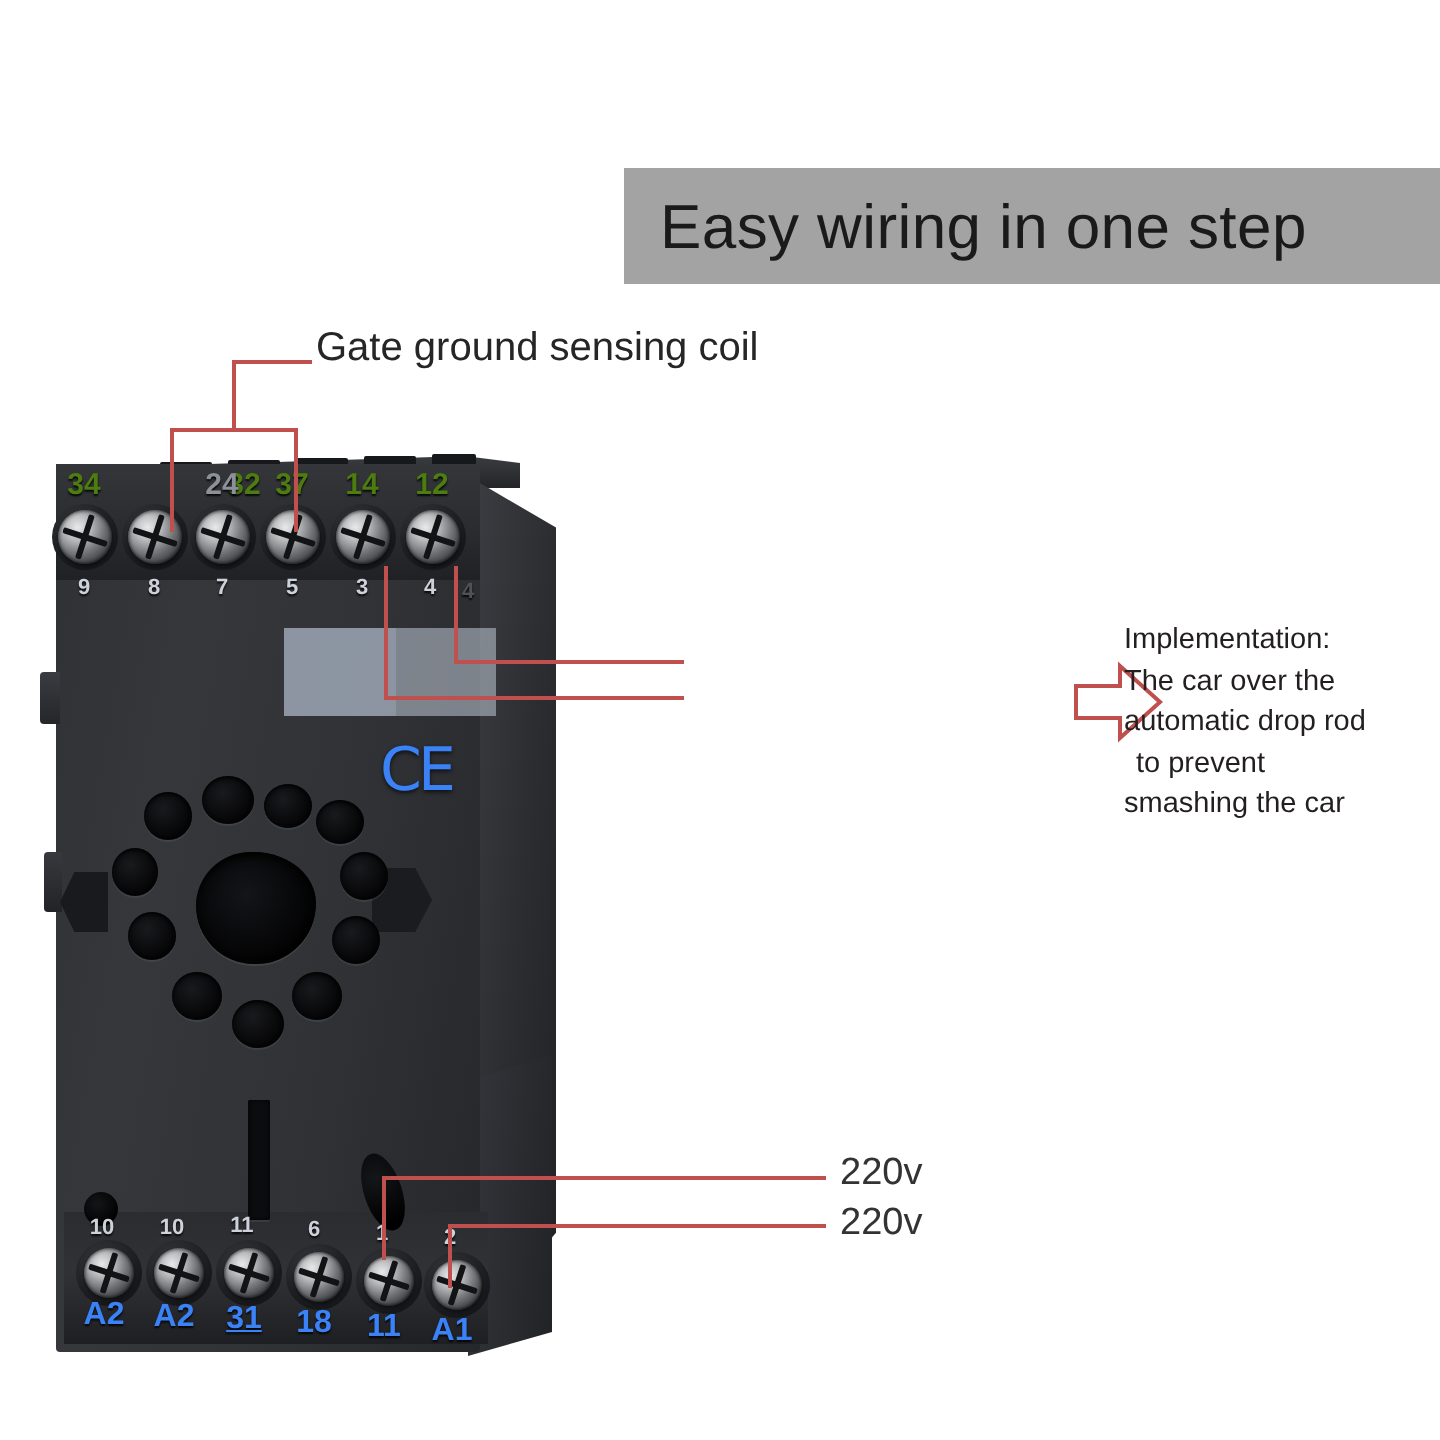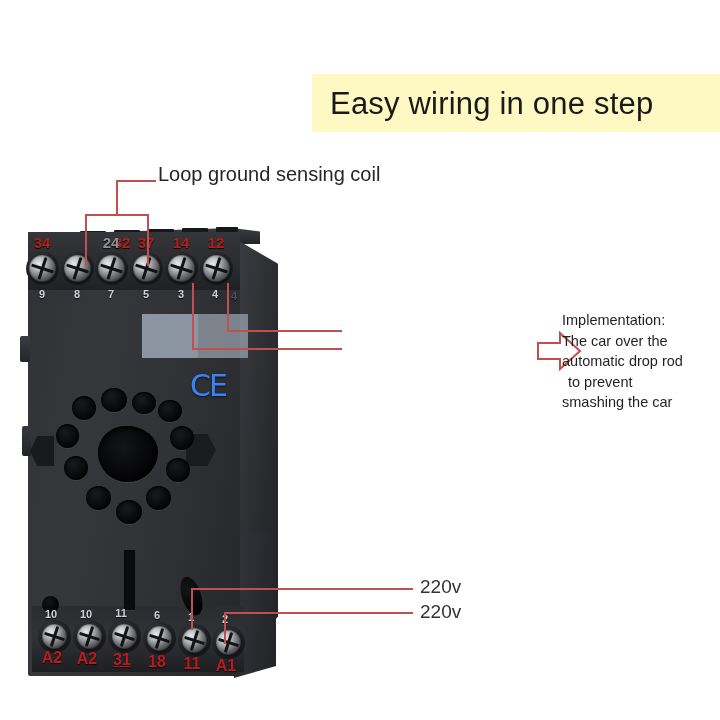--- a/index.html
+++ b/index.html
@@ -9,22 +9,22 @@
     background:#ffffff;
     font-family:"Liberation Sans","DejaVu Sans",sans-serif;
     position:relative;
     overflow:hidden;
     -webkit-font-smoothing:antialiased;
   }
   .stage{position:absolute;left:0;top:0;width:720px;height:720px;}
 
   
   #title-banner{
-    position:absolute;left:312px;top:74px;width:408px;height:58px;
-    background:#fef9c3;
+    position:absolute;left:312px;top:84px;width:408px;height:58px;
+    background:#a3a3a3;
     display:flex;align-items:center;
   }
   #title-banner .txt{
     font-size:31px;color:#1a1a1a;font-weight:400;
     padding-left:18px;letter-spacing:.2px;white-space:nowrap;
     line-height:1;
   }
 
   
   #socket{
@@ -97,29 +97,29 @@
   }
   .screw::before{left:44%;top:8%;width:12%;height:84%;transform:rotate(18deg);}
   .screw::after{left:8%;top:44%;width:84%;height:12%;transform:rotate(18deg);}
   .screw.sm{width:25px;height:25px;}
   .screw-ring{
     position:absolute;width:33px;height:33px;border-radius:50%;
     background:radial-gradient(circle at 40% 35%,#3b3d42,#17181b 70%);
   }
   
   .tlabel{
-    position:absolute;color:#b91c1c;font-weight:700;
+    position:absolute;color:#4d7c0f;font-weight:700;
     font-family:"Liberation Sans",sans-serif;text-align:center;
     text-shadow:0 1px 1px rgba(0,0,0,.85);
   }
   .tlabel.big{font-size:15px;}
   .tlabel.dim{color:#8c9099;}
   .tlabel.pin{font-size:11px;color:#cdd1da;font-weight:700;}
   .tlabel.pin.faint{color:#4e5258;}
-  .tlabel.bot{font-size:16px;color:#b91c1c;}
+  .tlabel.bot{font-size:16px;color:#3b82f6;}
 
   
   #product-label{position:absolute;left:8px;top:108px;}
   #product-label div{
     color:#e6e8ec;font-size:13.5px;line-height:21px;font-weight:400;
     text-shadow:0 1px 1px rgba(0,0,0,.8);white-space:nowrap;
   }
   
   .sticker{
     position:absolute;left:114px;top:86px;width:106px;height:44px;
@@ -332,15 +332,15 @@
   </div>
 
   <div class="rl v" style="left:191px;top:588px;height:42px;"></div>
   <div class="rl h" style="left:191px;top:588px;width:222px;"></div>
   <div class="rl v" style="left:224px;top:612px;height:32px;"></div>
   <div class="rl h" style="left:224px;top:612px;width:189px;"></div>
 
   <div class="v220" style="left:420px;top:576px;">220v</div>
   <div class="v220" style="left:420px;top:601px;">220v</div>
 
-  <div class="callout" id="loop-label">Loop ground sensing coil</div>
+  <div class="callout" id="loop-label">Gate ground sensing coil</div>
 
 </div>
 
 </body></html>

